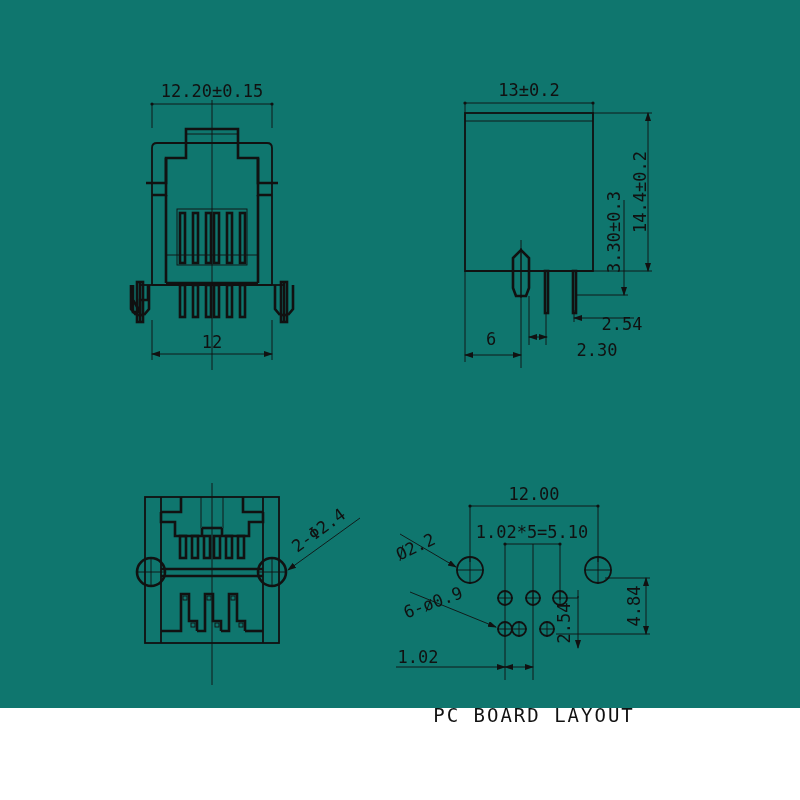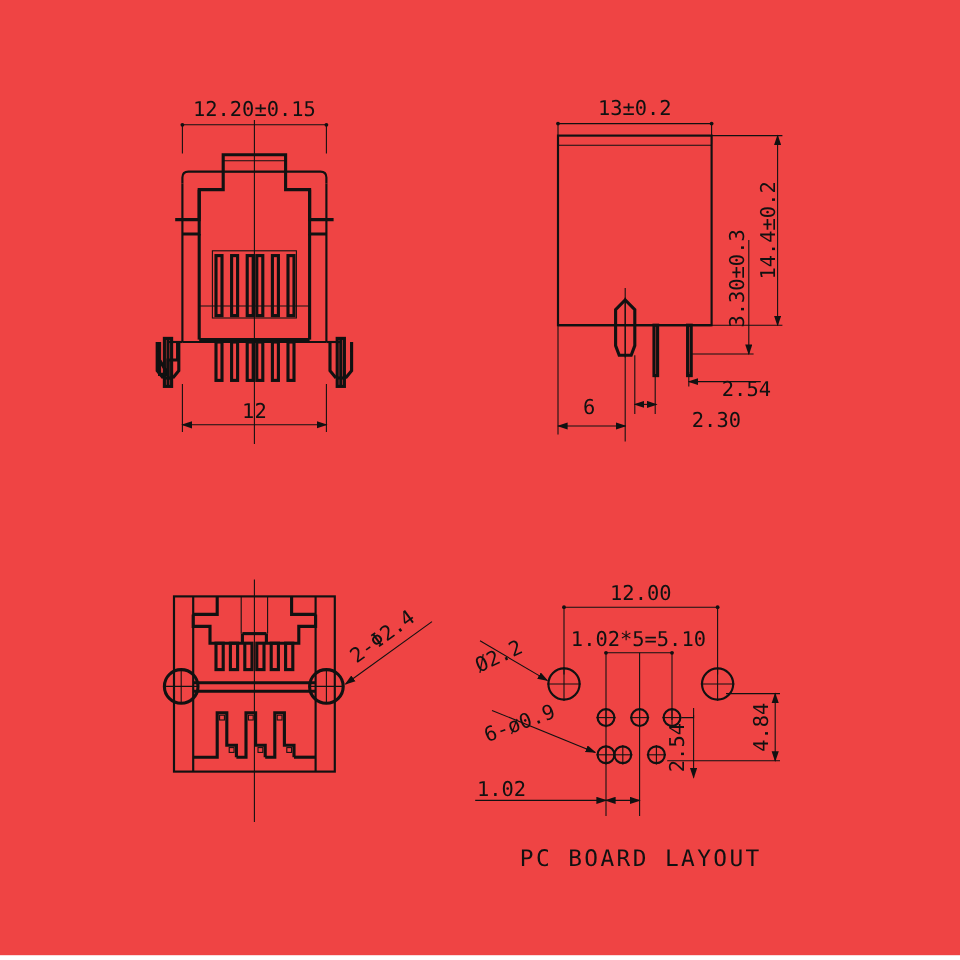--- a/index.html
+++ b/index.html
@@ -9,22 +9,22 @@
   }
   body {
     width: 800px;
     height: 800px;
     font-family: "DejaVu Sans Mono", monospace;
     overflow: hidden;
   }
   #sheet {
     position: relative;
     width: 800px;
-    height: 796px;
-    background: #ef4444;
+    height: 708px;
+    background: #0f766e;
   }
   svg.drawing {
     position: absolute;
     left: 0;
     top: 0;
     width: 800px;
     height: 800px;
   }
   .dim-text {
     font-family: "DejaVu Sans Mono", monospace;

